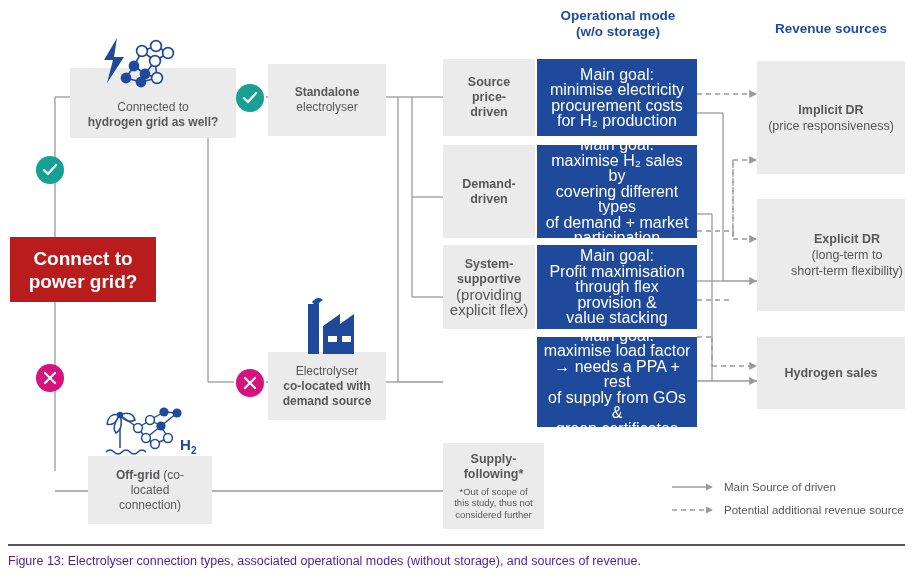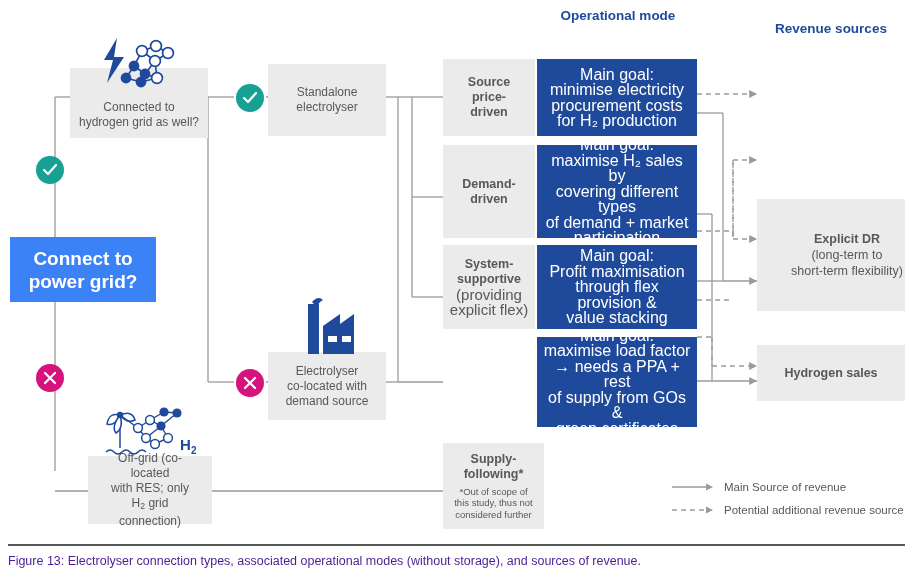--- a/index.html
+++ b/index.html
@@ -51,32 +51,32 @@
     display: flex;
     align-items: center;
     justify-content: center;
     text-align: center;
     color: #ffffff;
     font-size: 16px;
     line-height: 15.5px;
     padding: 2px 6px;
   }
   .deep-box {
-    background: #3b82f6;
+    background: #b91c1c;
     box-sizing: border-box;
     display: flex;
     align-items: center;
     justify-content: center;
     text-align: center;
     color: #ffffff;
     font-weight: bold;
     font-size: 19px;
     line-height: 23px;
   }
-  .b { font-weight: normal; }
+  .b { font-weight: bold; }
   .mode-label {
     font-weight: bold;
     font-size: 12.5px;
     line-height: 15px;
   }
   .mode-sub {
     font-weight: normal;
     font-size: 15px;
     line-height: 15px;
   }
@@ -206,34 +206,35 @@
       <path d="M733,239 L757,239" marker-end="url(#arrowGrey)"></path>
 
       <path d="M697,337 L712,337"></path>
       <path d="M712,337 L712,366"></path>
       <path d="M712,366 L757,366" marker-end="url(#arrowGrey)"></path>
     </g>
   </svg>
 
   <div class="abs col-header" style="left:503px; top:8px; width:230px;">
     <div>Operational mode</div>
+    <div>(w/o storage)</div>
   </div>
 
   <div class="abs col-header" style="left:757px; top:21px; width:148px;">
     <div>Revenue sources</div>
   </div>
 
   <div class="abs deep-box" style="left:10px; top:237px; width:146px; height:65px;">
     <div>
       <div>Connect to</div>
       <div>power grid?</div>
     </div>
   </div>
 
-  <div class="abs grey-box" style="left:70px; top:68px; width:138px; height:70px; justify-content:flex-end; padding-bottom:8px;">
+  <div class="abs grey-box" style="left:70px; top:68px; width:166px; height:70px; justify-content:flex-end; padding-bottom:8px;">
     <div>Connected to</div>
     <div class="b">hydrogen grid as well?</div>
   </div>
 
   <div class="abs" style="left:98px; top:37px; width:84px; height:52px;">
     <svg viewBox="0 0 84 52" width="84" height="52" xmlns="http://www.w3.org/2000/svg">
       <path d="M19,1 L6,23 L15,23 L9,46 L26,20 L16,20 Z" fill="#1f4a9b"></path>
       <g stroke="#1f4a9b" stroke-width="1.6" fill="none">
         <path d="M44,14 L58,9"></path>
           <path d="M44,14 L57,24"></path>
@@ -299,21 +300,20 @@
       <path d="M31,30 L31,58 L62,58 L62,18 L48,28 L48,18 Z" fill="#1f4a9b"></path>
       <rect x="36" y="40" width="9" height="6" fill="#fff"></rect>
       <rect x="50" y="40" width="9" height="6" fill="#fff"></rect>
     </svg>
   </div>
 
   <div class="abs grey-box" style="left:88px; top:456px; width:124px; height:68px; padding:0 20px;">
     <div>
       <span class="b">Off-grid</span><span> (co-located</span>
     </div>
-    <div><span>with RES; only H</span><sub>2</sub><span> grid</span></div>
     <div>connection)</div>
   </div>
 
   <div class="abs" style="left:98px; top:400px; width:104px; height:60px;">
     <svg viewBox="0 0 104 60" width="104" height="60" xmlns="http://www.w3.org/2000/svg">
       <g stroke="#1f4a9b" stroke-width="1.5" fill="none">
         <path d="M22,15 L22,48"></path>
         <path d="M22,15 q-11,-3 -13,9 q7,3 13,-9 z" fill="#fff"></path>
         <path d="M22,15 q12,-5 15,5 q-8,4 -15,-5 z" fill="#fff"></path>
         <path d="M22,15 q4,13 -4,18 q-5,-6 4,-18 z" fill="#fff"></path>
@@ -397,36 +397,40 @@
   <div class="abs blue-box" style="left:537px; top:337px; width:160px; height:90px;">
     <div>
       <div>Main goal:</div>
       <div>maximise load factor</div>
       <div>→ needs a PPA + rest</div>
       <div>of supply from GOs &amp;</div>
       <div>green certificates</div>
     </div>
   </div>
 
+  <div class="abs grey-box" style="left:757px; top:61px; width:148px; height:113px;">
+    <div class="rev-label">Implicit DR</div>
+    <div class="rev-sub">(price responsiveness)</div>
+  </div>
   <div class="abs grey-box" style="left:757px; top:199px; width:148px; height:112px;padding-left:32px;">
     <div class="rev-label">Explicit DR</div>
     <div class="rev-sub">(long-term to</div>
     <div class="rev-sub">short-term flexibility)</div>
   </div>
-  <div class="abs grey-box" style="left:757px; top:345px; width:148px; height:56px;">
+  <div class="abs grey-box" style="left:757px; top:337px; width:148px; height:72px;">
     <div class="rev-label">Hydrogen sales</div>
   </div>
 
   <div class="abs" style="left:672px; top:481px; width:240px;">
     <div class="legend-row" style="margin-bottom:11px;">
       <svg width="42" height="10" viewBox="0 0 42 10">
         <path d="M0,5 L34,5" stroke="#9a9a9a" stroke-width="1.4" fill="none"></path>
         <path d="M34,1.5 L41,5 L34,8.5 z" fill="#9a9a9a"></path>
       </svg>
-      <span class="legend-text">Main Source of revenue</span>
+      <span class="legend-text">Main Source of driven</span>
     </div>
     <div class="legend-row">
       <svg width="42" height="10" viewBox="0 0 42 10">
         <path d="M0,5 L32,5" stroke="#9a9a9a" stroke-width="1.4" fill="none" stroke-dasharray="5,4"></path>
         <path d="M34,1.5 L41,5 L34,8.5 z" fill="#9a9a9a"></path>
       </svg>
       <span class="legend-text">Potential additional revenue source</span>
     </div>
   </div>
 

